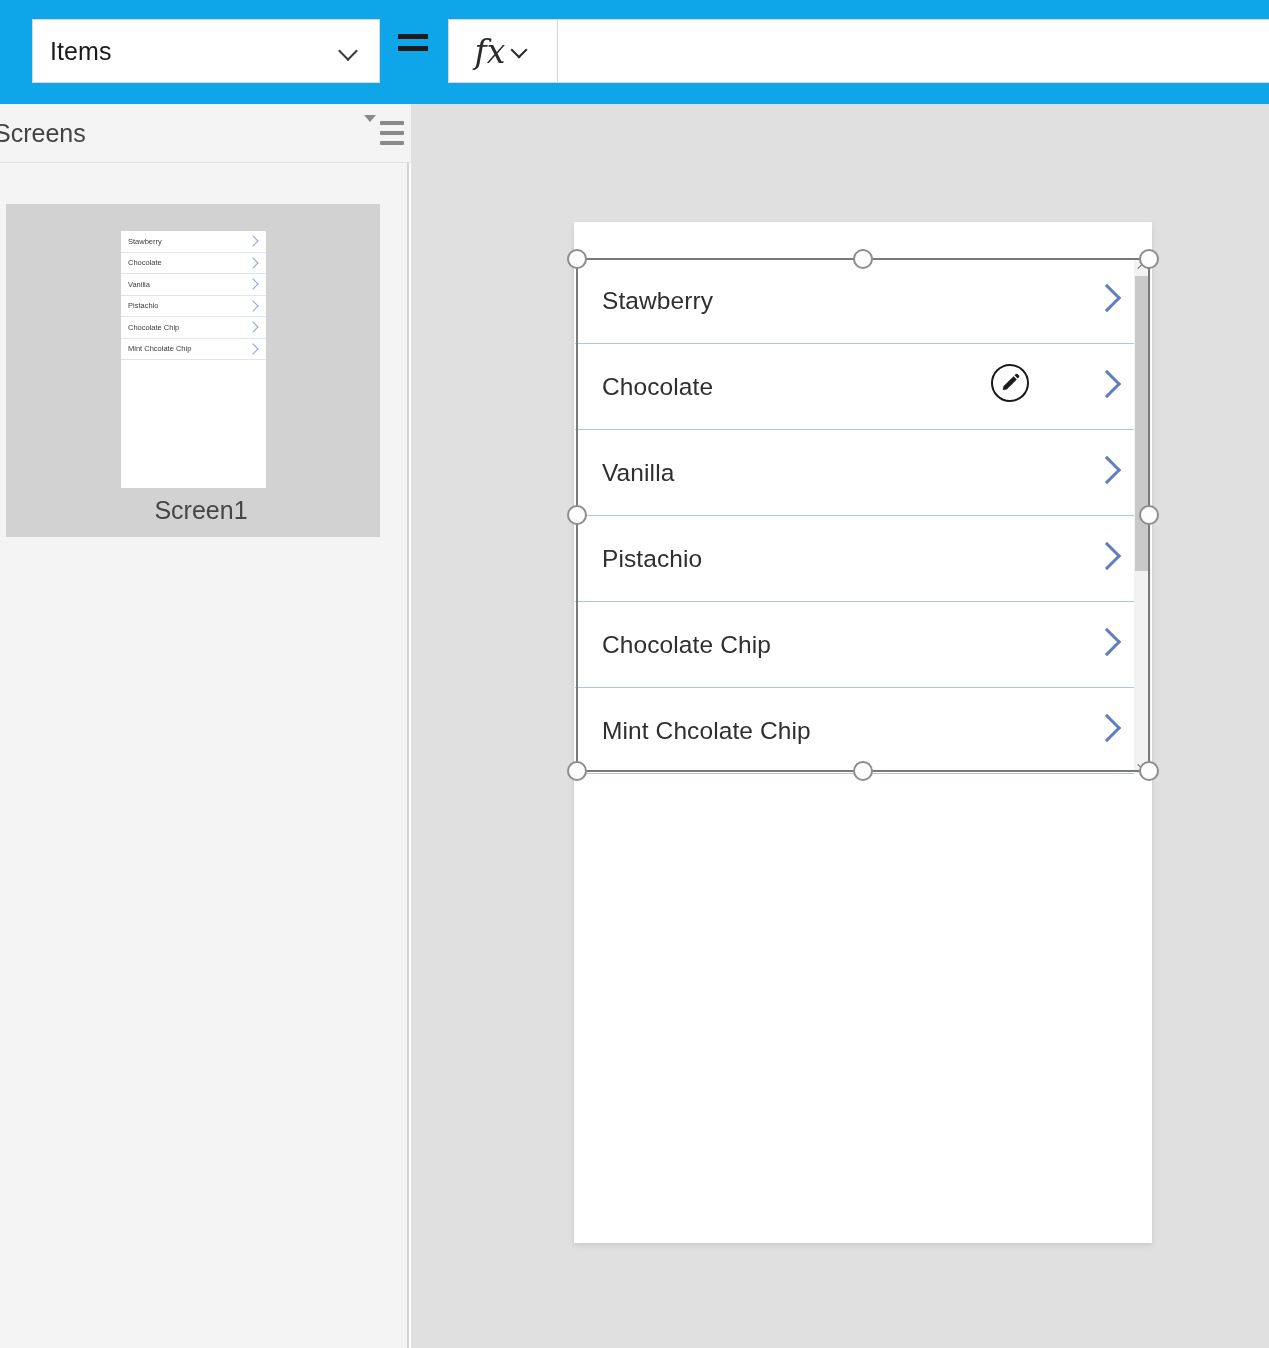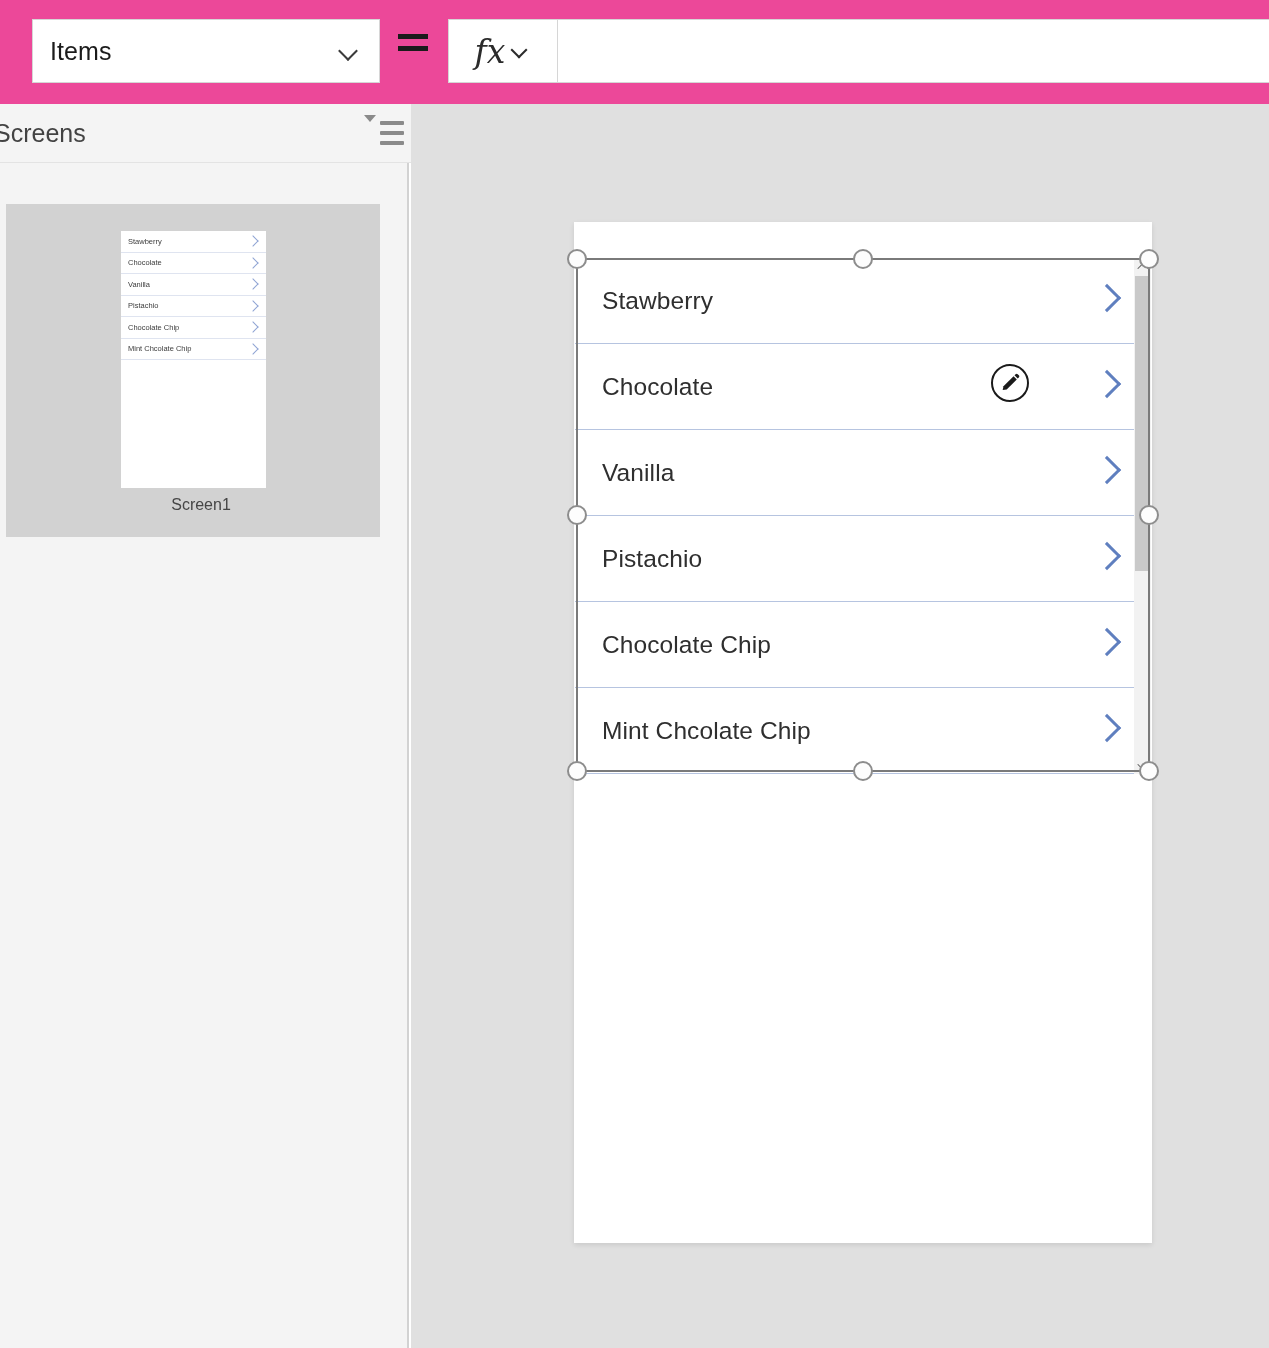--- a/index.html
+++ b/index.html
@@ -14,21 +14,21 @@
     overflow: hidden;
     font-family: "Liberation Sans", sans-serif;
     -webkit-font-smoothing: antialiased;
   }
 
   
   #formula-bar {
     position: absolute;
     left: 0; top: 0;
     width: 1269px; height: 104px;
-    background: #ec4899;
+    background: #0ea5e9;
     border-bottom: 1px solid #e1e1e1;
   }
   #property-dropdown {
     position: absolute;
     left: 32px; top: 19px;
     width: 348px; height: 64px;
     background: #ffffff;
     border: 1px solid #d6d6d6;
     box-sizing: border-box;
     display: flex;
@@ -222,21 +222,21 @@
     right: 9px; top: 6px;
     width: 7px; height: 7px;
     border-right: 1.4px solid #8fa4d4;
     border-top: 1.4px solid #8fa4d4;
     transform: rotate(45deg);
   }
   #screen-name {
     position: absolute;
     left: 16px; right: 0; top: 292px;
     text-align: center;
-    font-size: 16px;
+    font-size: 25px;
     color: #464646;
     font-family: "Liberation Sans", sans-serif;
   }
 
   
   #canvas-area {
     position: absolute;
     left: 411px; top: 104px;
     width: 858px; height: 1244px;
     background: #e0e0e0;

